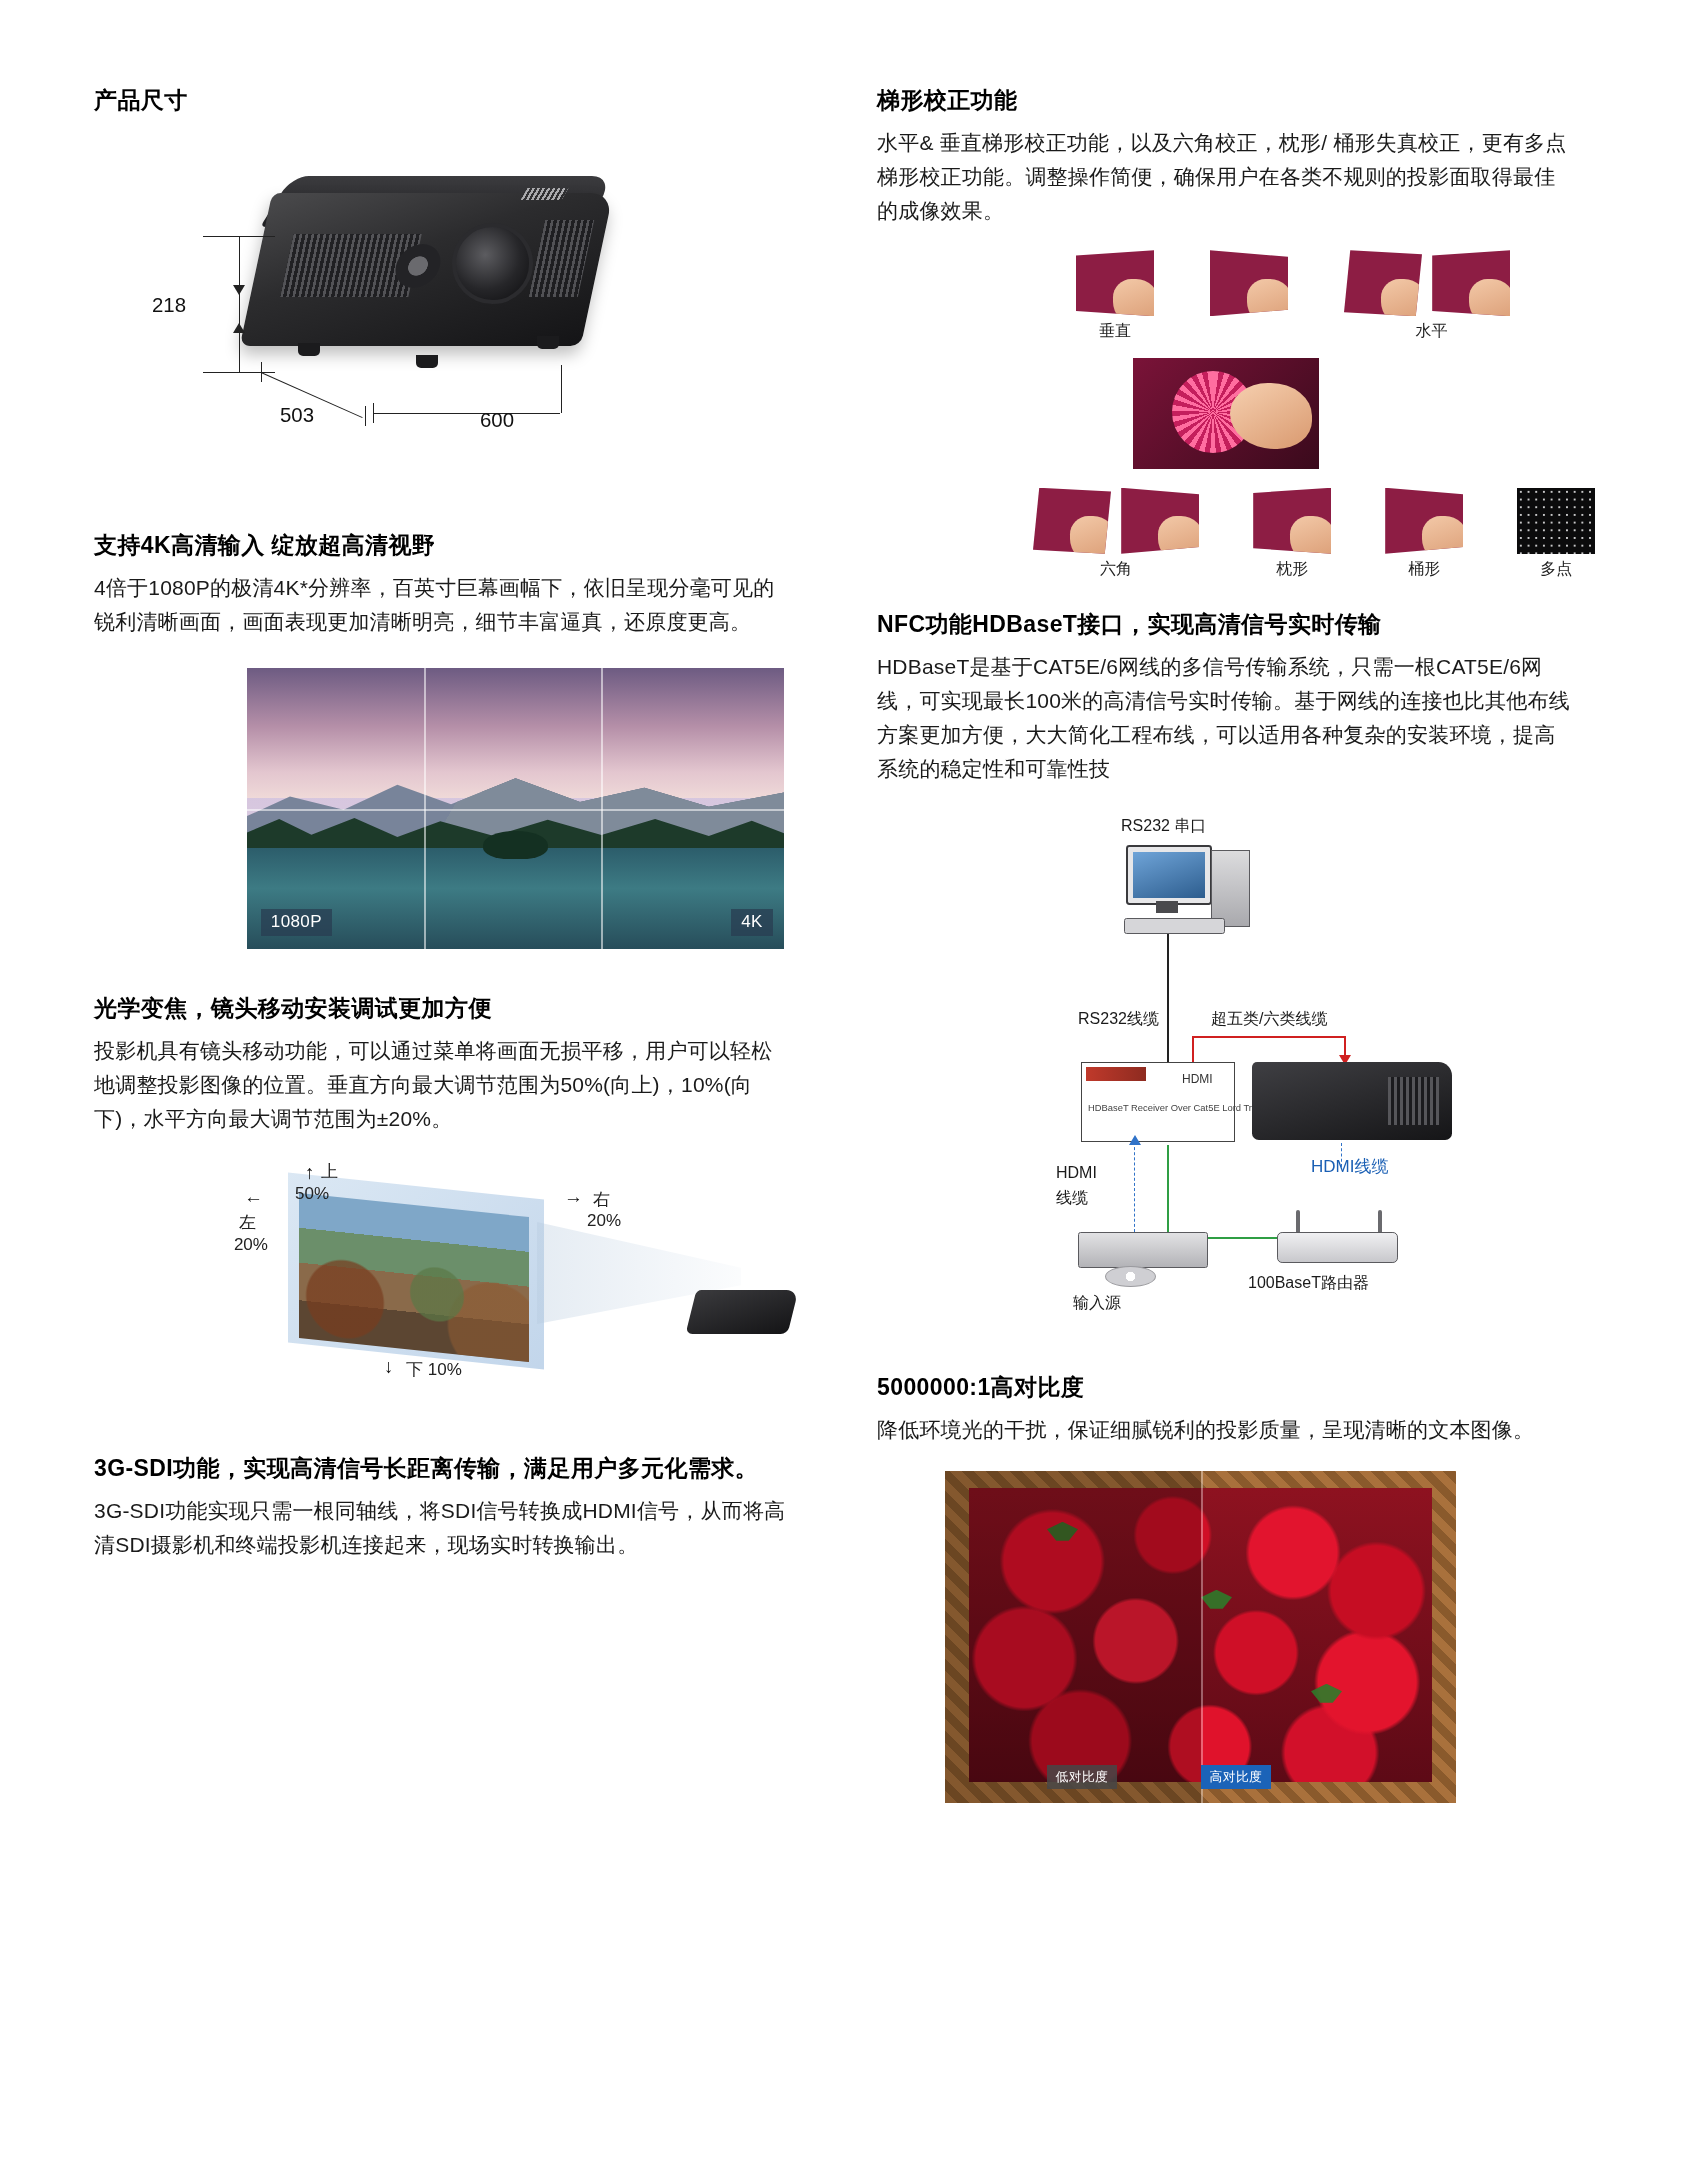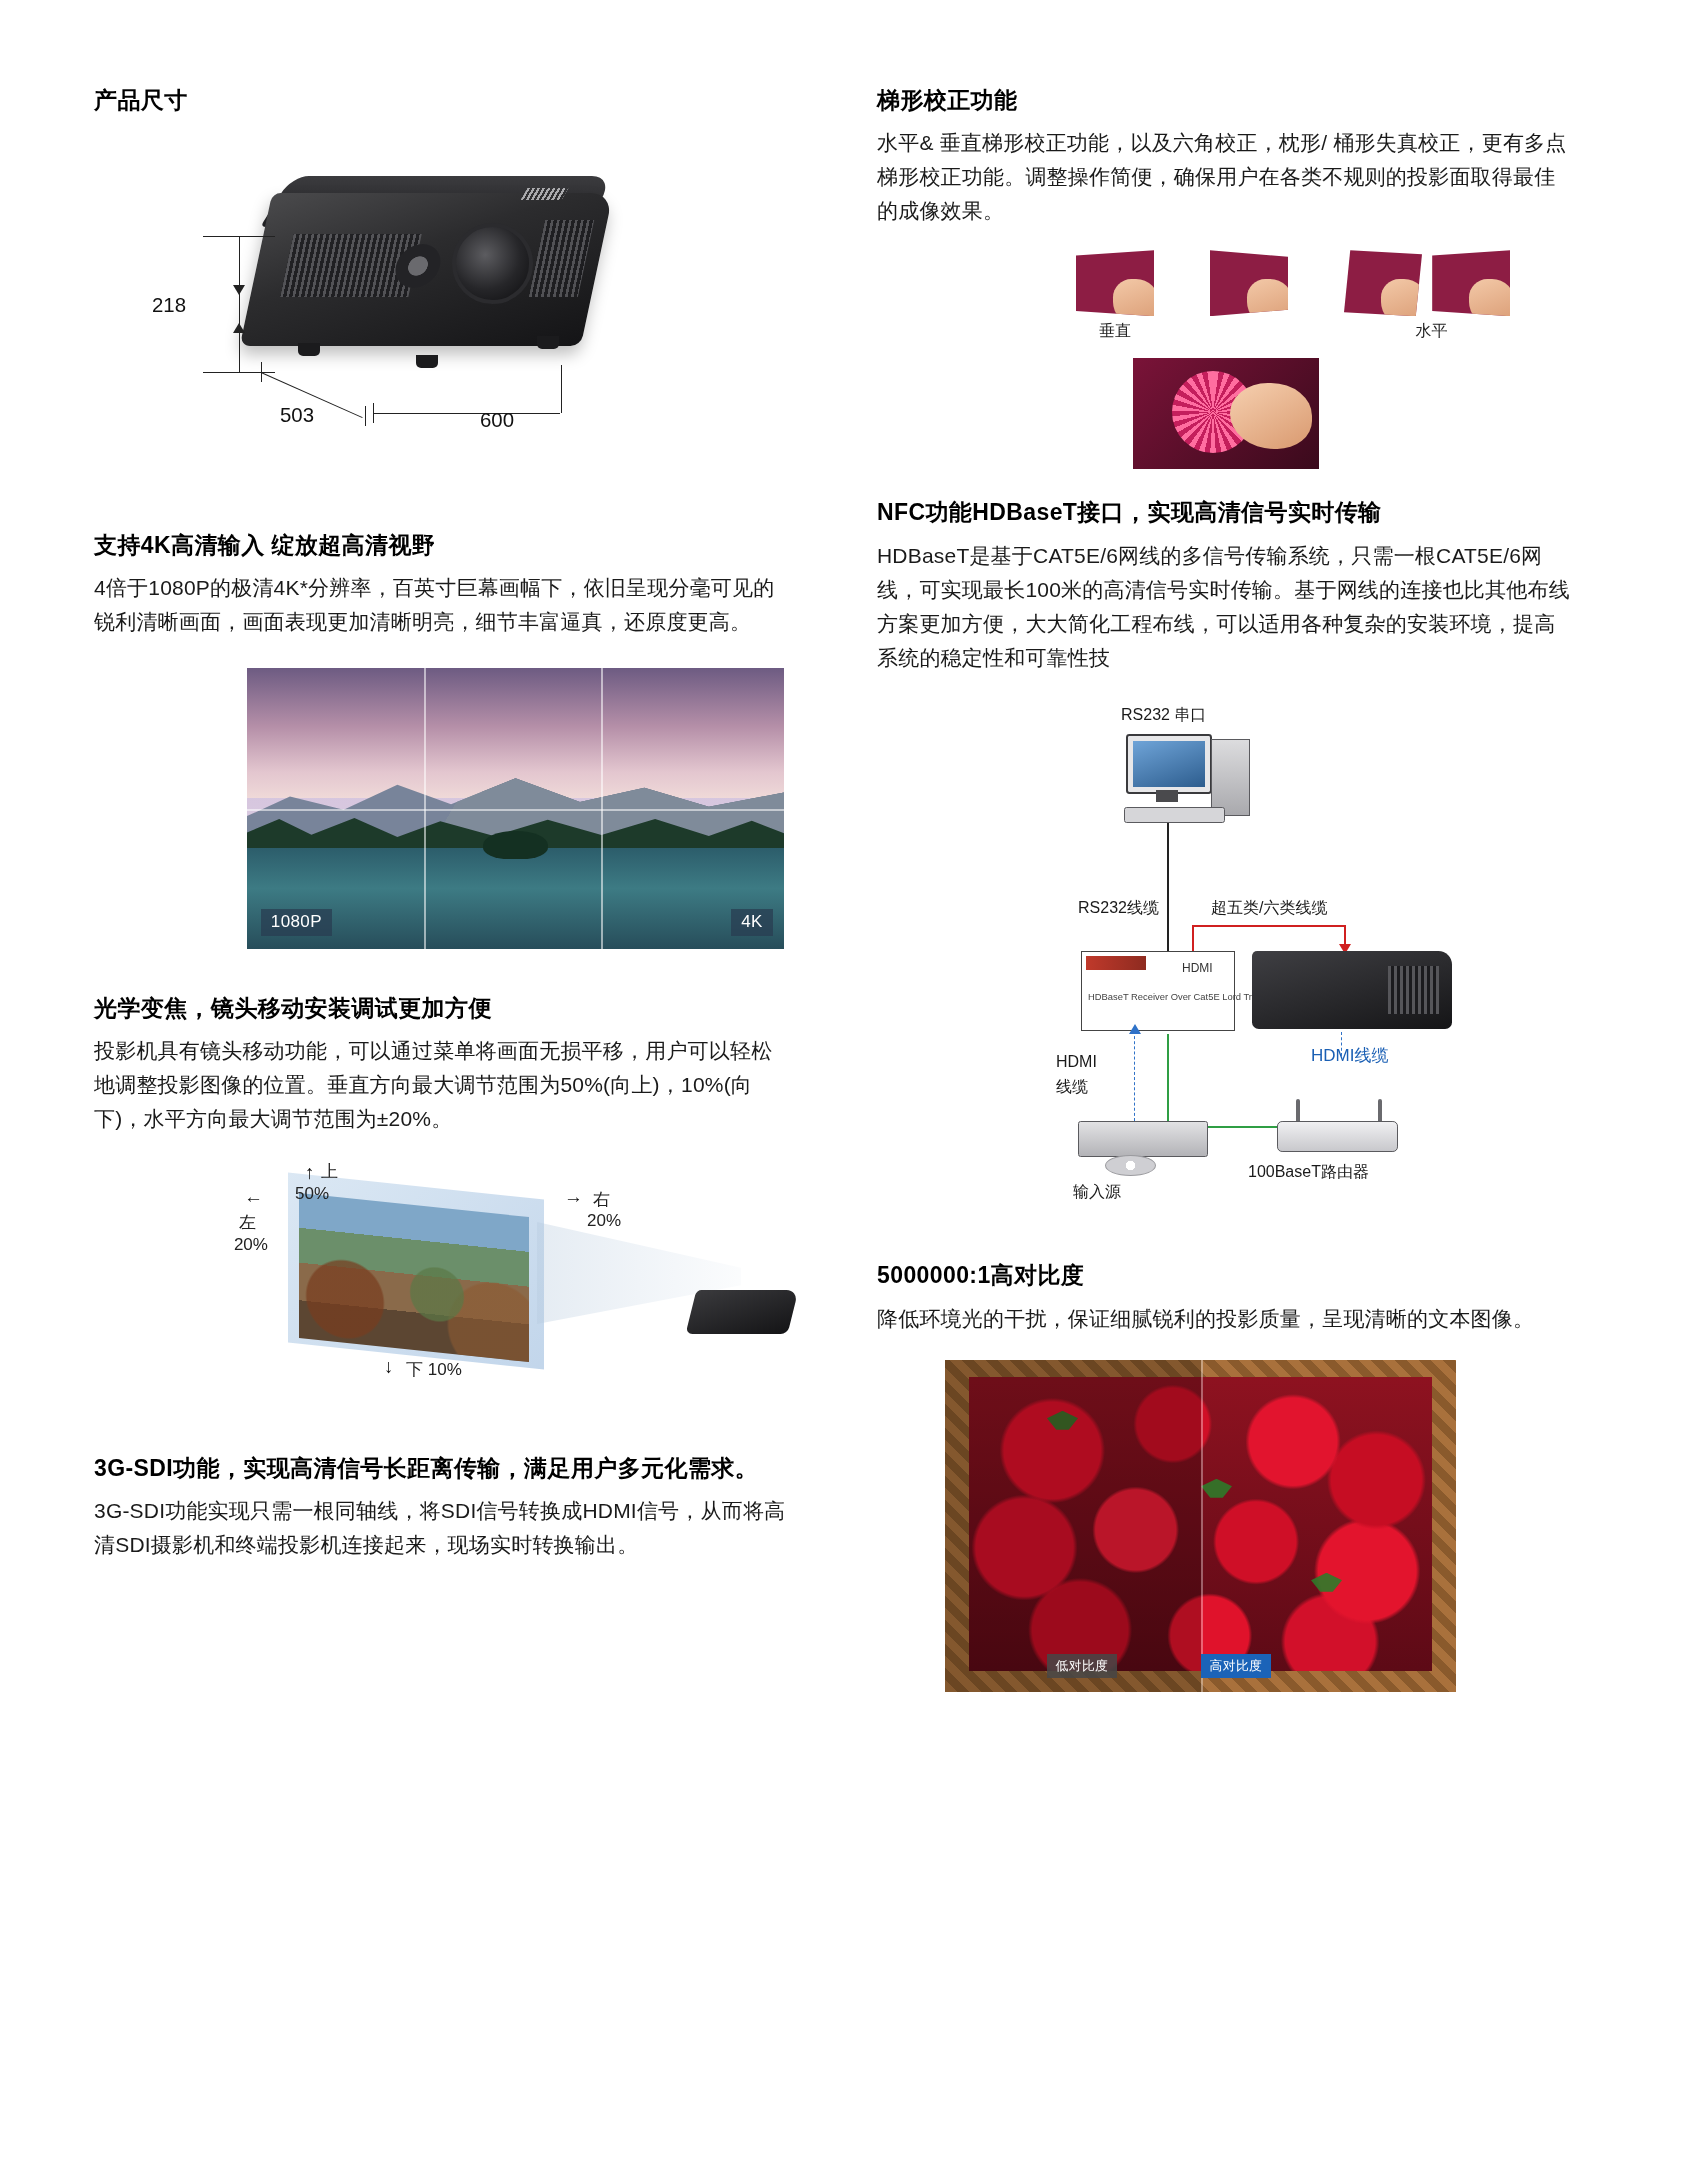--- a/index.html
+++ b/index.html
@@ -592,20 +592,51 @@
           </div>
           <div class="ks-cap">水平</div>
         </div>
       </div>
 
       <div class="flower-img">
         <div class="flower-petals"></div>
         <div class="flower-hand"></div>
       </div>
 
+      <div class="ks-row2">
+        <div class="ks-group wide">
+          <div class="ks-pair">
+            <div class="ks-thumb ks-shape-c">
+              <div class="ks-hand"></div>
+            </div>
+            <div class="ks-thumb ks-shape-b">
+              <div class="ks-hand"></div>
+            </div>
+          </div>
+          <div class="ks-cap">六角</div>
+        </div>
+        <div class="ks-group">
+          <div class="ks-thumb ks-shape-a">
+            <div class="ks-hand"></div>
+          </div>
+          <div class="ks-cap">枕形</div>
+        </div>
+        <div class="ks-group">
+          <div class="ks-thumb ks-shape-b">
+            <div class="ks-hand"></div>
+          </div>
+          <div class="ks-cap">桶形</div>
+        </div>
+        <div class="ks-group">
+          <div class="ks-dark">
+            <div class="ks-dots"></div>
+          </div>
+          <div class="ks-cap">多点</div>
+        </div>
+      </div>
     </section>
 
     <div class="spacer-md"></div>
 
     <section class="block">
       <h2 class="sec-title">NFC功能HDBaseT接口，实现高清信号实时传输</h2>
       <p class="body-text">HDBaseT是基于CAT5E/6网线的多信号传输系统，只需一根CAT5E/6网线，可实现最长100米的高清信号实时传输。基于网线的连接也比其他布线方案更加方便，大大简化工程布线，可以适用各种复杂的安装环境，提高系统的稳定性和可靠性技</p>
 
       <div class="hdbaset">
         <div class="hb-lbl" style="left:210px; top:10.2px;">RS232 串口</div>

